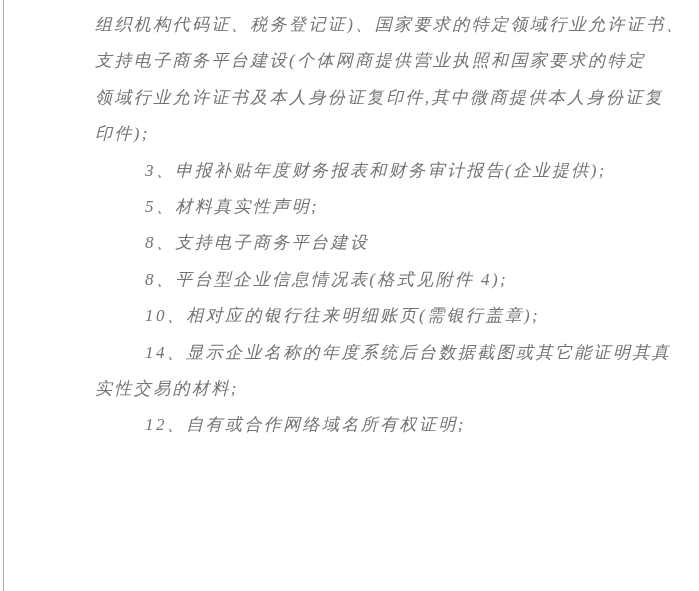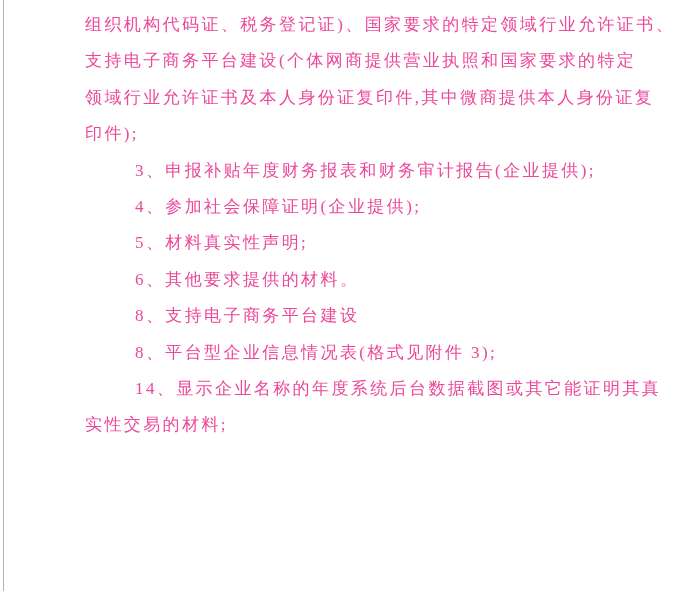--- a/index.html
+++ b/index.html
@@ -17,24 +17,25 @@
   .page-edge {
     position: absolute;
     left: 3px;
     top: 0;
     width: 1px;
     height: 591px;
     background: #b3b3b3;
   }
   .doc {
     position: absolute;
-    left: 85px;
+    left: 95px;
     top: 7px;
     width: 590px;
-    color: #ec4899;
+    color: #737373;
+    font-style: italic;
   }
   .line {
     height: 36.4px;
     line-height: 36.4px;
     font-size: 17px;
     letter-spacing: 2.4px;
     white-space: nowrap;
   }
   .ind {
     padding-left: 50px;
@@ -48,20 +49,20 @@
 <body>
 
 <div class="page-edge"></div>
 
 <div class="doc">
   <div class="line">组织机构代码证、税务登记证)、国家要求的特定领域行业允许证书、</div>
   <div class="line">支持电子商务平台建设(个体网商提供营业执照和国家要求的特定</div>
   <div class="line">领域行业允许证书及本人身份证复印件,其中微商提供本人身份证复</div>
   <div class="line">印件);</div>
   <div class="line ind">3、申报补贴年度财务报表和财务审计报告(企业提供);</div>
-  <div class="line ind">4、参加社会保障证明(企业提供);</div>
   <div class="line ind">5、材料真实性声明;</div>
-  <div class="line ind">6、其他要求提供的材料。</div>
   <div class="line ind">8、支持电子商务平台建设</div>
-  <div class="line ind">8、平台型企业信息情况表(格式见附件 3);</div>
+  <div class="line ind">8、平台型企业信息情况表(格式见附件 4);</div>
+  <div class="line ind">10、相对应的银行往来明细账页(需银行盖章);</div>
   <div class="line ind">14、显示企业名称的年度系统后台数据截图或其它能证明其真</div>
   <div class="line">实性交易的材料;</div>
+  <div class="line ind">12、自有或合作网络域名所有权证明;</div>
 </div>
 
 </body></html>

